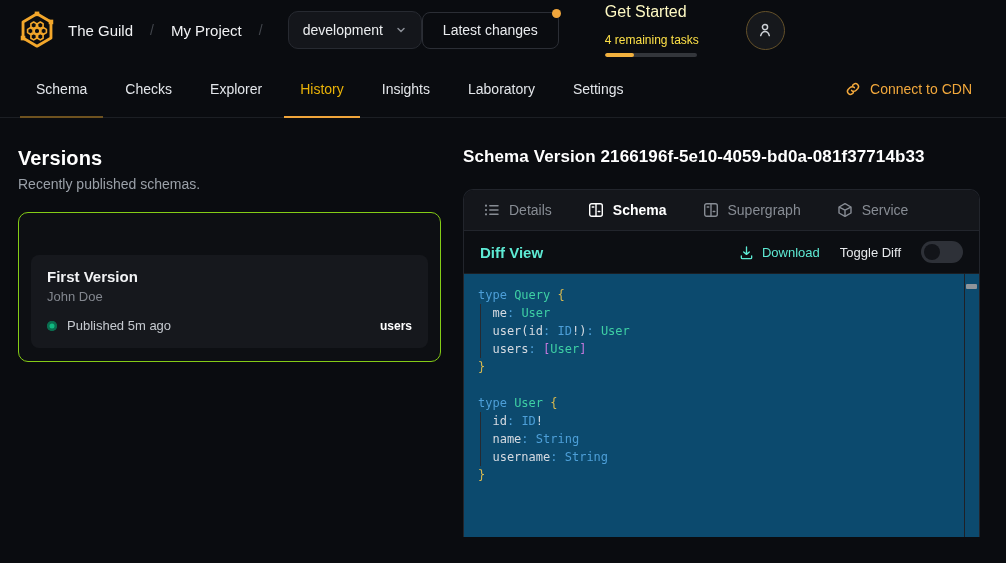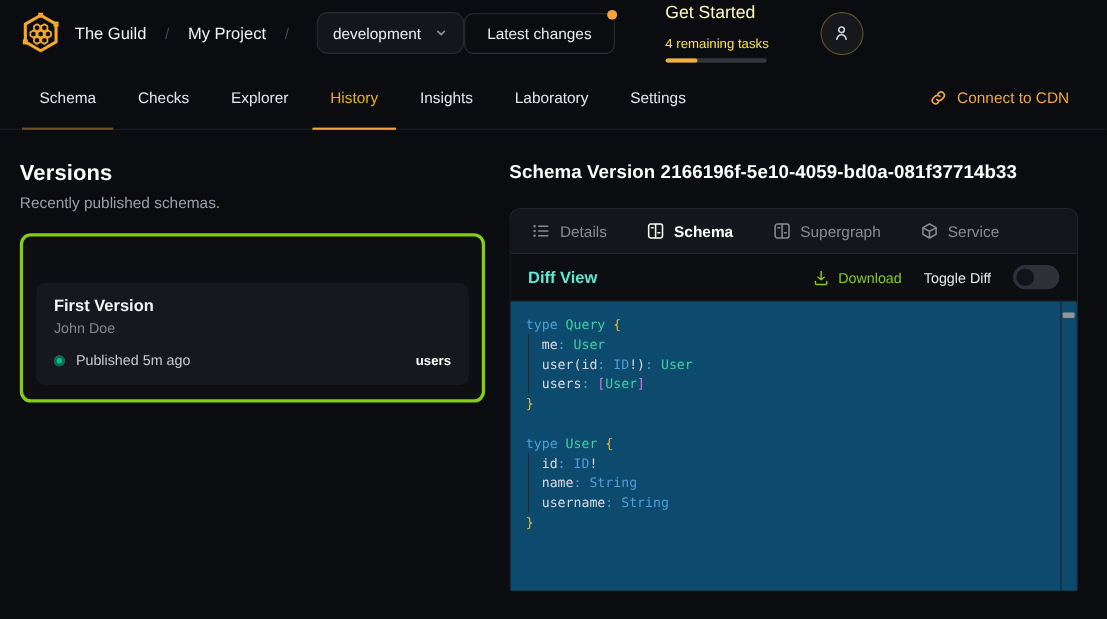--- a/index.html
+++ b/index.html
@@ -48,42 +48,42 @@
 
   
   .main{display:flex;gap:22px;padding:29px 26px 0 18px;}
   .col-left{width:423px;flex:none;}
   .col-right{flex:1;min-width:0;}
   .sec-title{margin:0;font-size:20px;font-weight:700;color:#fff;letter-spacing:.1px;}
   .sec-title.sm{font-size:17px;font-weight:600;}
   .muted{margin:6px 0 0;font-size:14px;color:#9aa0a8;}
 
   
-  .outer-card{margin-top:20px;border:3px solid #84cc16;border-radius:10px;background:#0d0f13;
+  .outer-card{margin-top:20px;border:1px solid #84cc16;border-radius:10px;background:#0d0f13;
     padding:42px 12px 13px;box-sizing:border-box;}
   .version-card{background:#16181d;border-radius:8px;padding:13px 16px 15px;cursor:pointer;}
   .vc-title{font-size:15px;font-weight:600;color:#f2f3f5;}
   .vc-author{font-size:13px;color:#83878f;margin-top:4px;}
   .vc-row{display:flex;align-items:center;gap:10px;margin-top:14px;font-size:13px;color:#c6cad0;}
   .gdot{width:10px;height:10px;border-radius:50%;background:#10b981;box-shadow:inset 0 0 0 2.5px rgba(5,48,38,.55);}
   .vc-service{margin-left:auto;font-size:12px;font-weight:700;color:#ffffff;}
 
   
   .panel{margin-top:22px;height:348px;border:1px solid #22252c;border-bottom:none;
     border-radius:10px 10px 0 0;overflow:hidden;box-sizing:border-box;background:#0b0e13;}
   .panel-tabs{height:40px;background:#14161b;border-bottom:1px solid #22252c;
     display:flex;align-items:center;gap:36px;padding:0 20px;}
   .ptab{display:flex;align-items:center;gap:9px;font-size:14px;color:#878c94;cursor:pointer;}
   .ptab.active{color:#ffffff;font-weight:600;}
   .ptab .picon svg{width:16px;height:16px;}
   .diff-toolbar{height:42px;display:flex;align-items:center;padding:0 16px;background:#0c0e12;
     border-bottom:1px solid #1b1e23;}
   .diff-title{font-size:15px;font-weight:700;color:#5eead4;}
   .diff-actions{margin-left:auto;display:flex;align-items:center;gap:20px;}
-  .dl-btn{display:flex;align-items:flex-start;gap:8px;background:none;border:none;color:#84cc16;
+  .dl-btn{display:flex;align-items:flex-start;gap:8px;background:none;border:none;color:#5eead4;
     font-size:13px;cursor:pointer;font-family:inherit;padding:0;}
   .dl-btn svg{width:15px;height:15px;}
   .toggle-label{font-size:13px;color:#e7e9ec;}
   .switch{position:relative;width:42px;height:22px;border-radius:11px;background:#2e3138;border:none;cursor:pointer;padding:0;}
   .switch .knob{position:absolute;left:3px;top:3px;width:16px;height:16px;border-radius:50%;background:#121419;}
 
   
   .code-wrap{position:relative;height:266px;background:#0c4a6e;}
   .code{margin:0;padding:12px 20px 12px 14px;font-family:"DejaVu Sans Mono",monospace;
     font-size:12px;line-height:18px;white-space:pre;}

